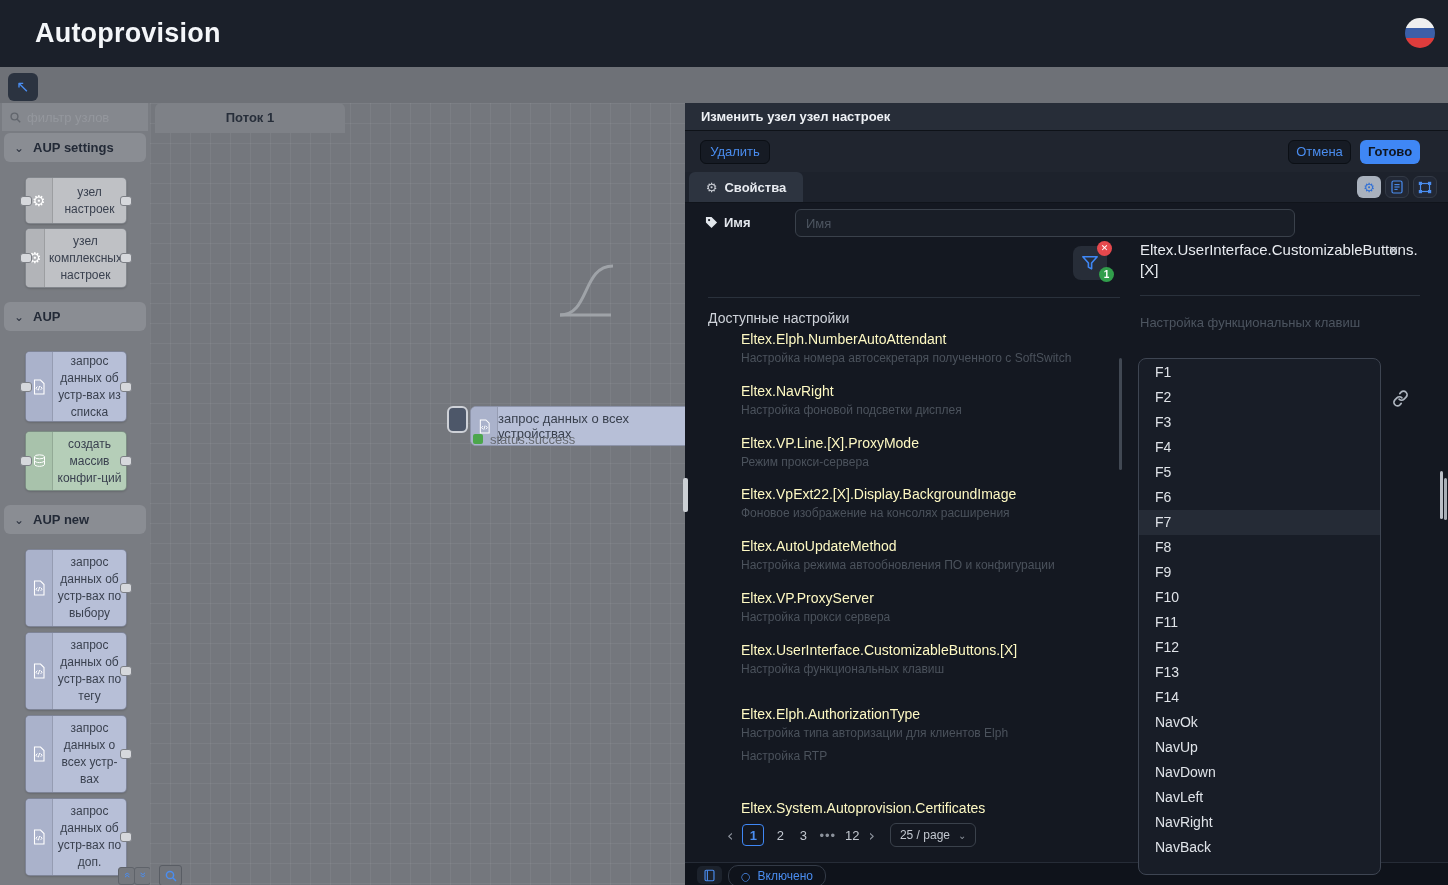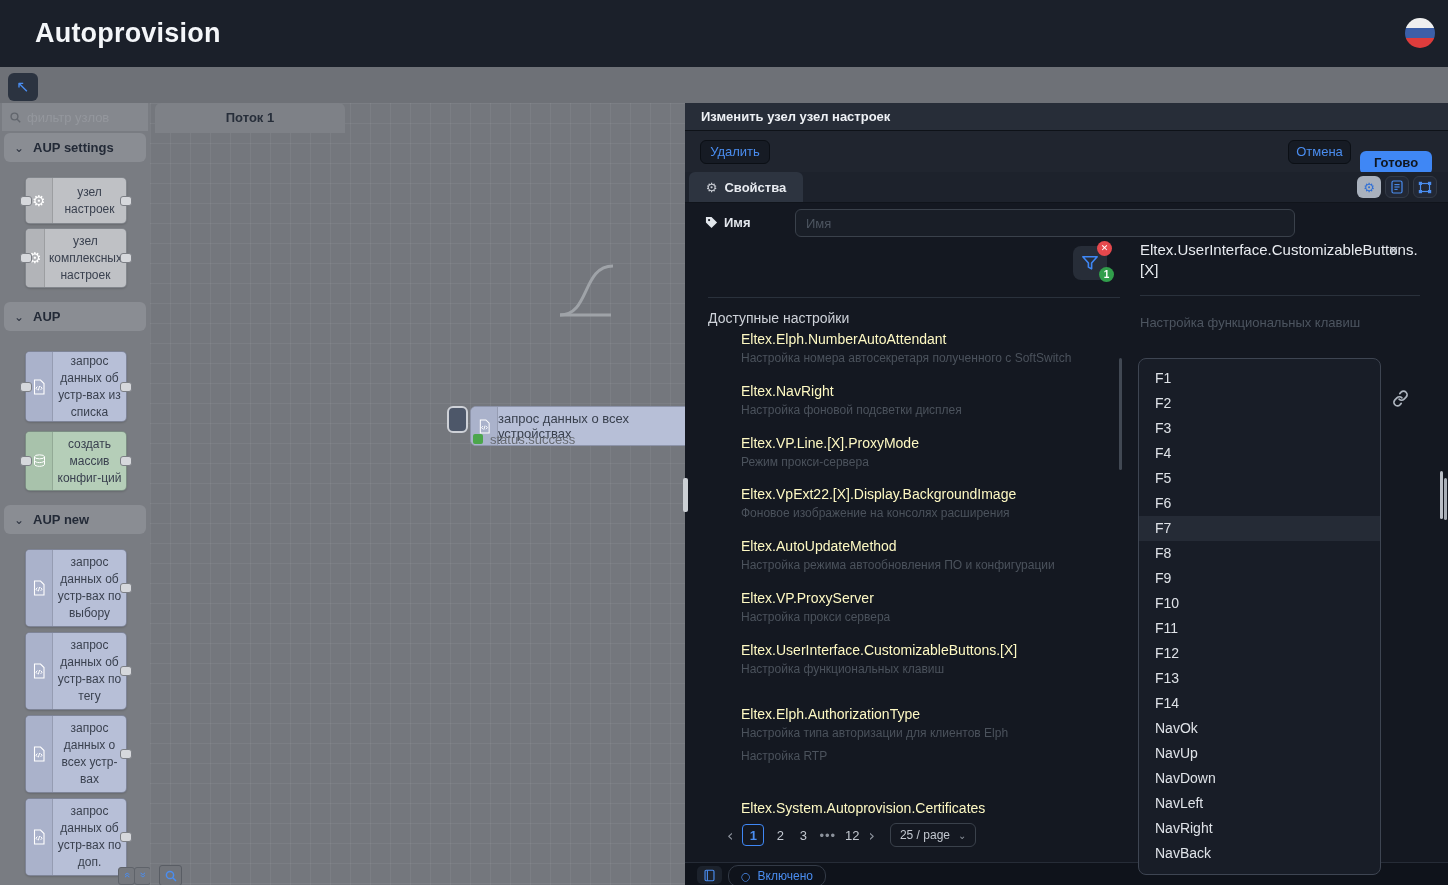--- a/index.html
+++ b/index.html
@@ -99,21 +99,21 @@
   .pg-num.active{width:22px;height:22px;border:1px solid #3f87f5;border-radius:4px;color:#4a8df0;font-weight:bold;line-height:21px;box-sizing:border-box}
   .pg-ellipsis{color:#8b919b;letter-spacing:1px;cursor:pointer}
   .pg-size{margin-left:6px;height:22px;border:1px solid #3a414b;border-radius:6px;display:flex;align-items:center;
     gap:8px;padding:0 9px;font-size:12px;color:#c3c8d0;cursor:pointer}
   .pg-size .caret{font-family:"DejaVu Sans",sans-serif;font-size:10px;color:#8b919b}
   
   .d-title{left:455px;top:137px;width:252px;color:#e9ecf1;font-size:15px;line-height:20px}
   .d-close{left:703px;top:140px;color:#c3c8d0;font-size:13px;cursor:pointer;font-family:"DejaVu Sans",sans-serif}
   .d-desc{left:455px;top:212px;color:#4d5560;font-size:13px}
   .dropdown{left:453px;top:255px;width:243px;height:517px;background:#181d27;border:1px solid #3e4552;border-radius:8px;
-    box-sizing:border-box;z-index:30;overflow:hidden;padding-top:7px}
+    box-sizing:border-box;z-index:30;overflow:hidden;padding-top:1px}
   .dd-item{height:25px;line-height:25px;padding-left:16px;color:#dfe3e8;font-size:14px;cursor:pointer}
   .dd-item.hover{background:#252b36}
   .link-ic{left:707px;top:287px;cursor:pointer}
   .panel-scroll{left:755px;top:368px;width:3px;height:48px;background:#b9bec6;border-radius:2px}
   
   .p-foot{left:0;top:759px;width:763px;height:23px;background:#0f131b;border-top:1px solid #262c37;z-index:5}
   .foot-book{position:absolute;left:12px;top:3px;width:25px;height:18px;background:#1c222c;border-radius:5px;
     display:flex;align-items:center;justify-content:center;cursor:pointer}
   .foot-enabled{position:absolute;left:43px;top:2px;height:20px;border:1px solid #333a46;border-radius:10px;
     display:flex;align-items:center;gap:7px;padding:0 12px;cursor:pointer}
@@ -318,21 +318,21 @@
 <div class="abs splitter"></div>
 <div class="abs win-scroll"></div>
 
 <div class="abs panel">
 
   <div class="abs p-title">Изменить узел узел настроек</div>
 
   <div class="abs p-actions">
     <div class="btn-dark" style="left:15px;top:9px;width:70px">Удалить</div>
     <div class="btn-dark" style="left:603px;top:9px;width:63px">Отмена</div>
-    <div class="btn-primary" style="left:675px;top:20px;width:72px">Готово</div>
+    <div class="btn-primary" style="left:675px;top:9px;width:60px">Готово</div>
   </div>
 
   <div class="abs p-tabbar">
     <div class="p-tab">
       <span class="g">⚙</span>
       <span>Свойства</span>
     </div>
     <div class="icon-btn active" style="left:672px">
       <span style="color:#2f6fd6;font-size:13px;font-family:'DejaVu Sans',sans-serif">⚙</span>
     </div>

